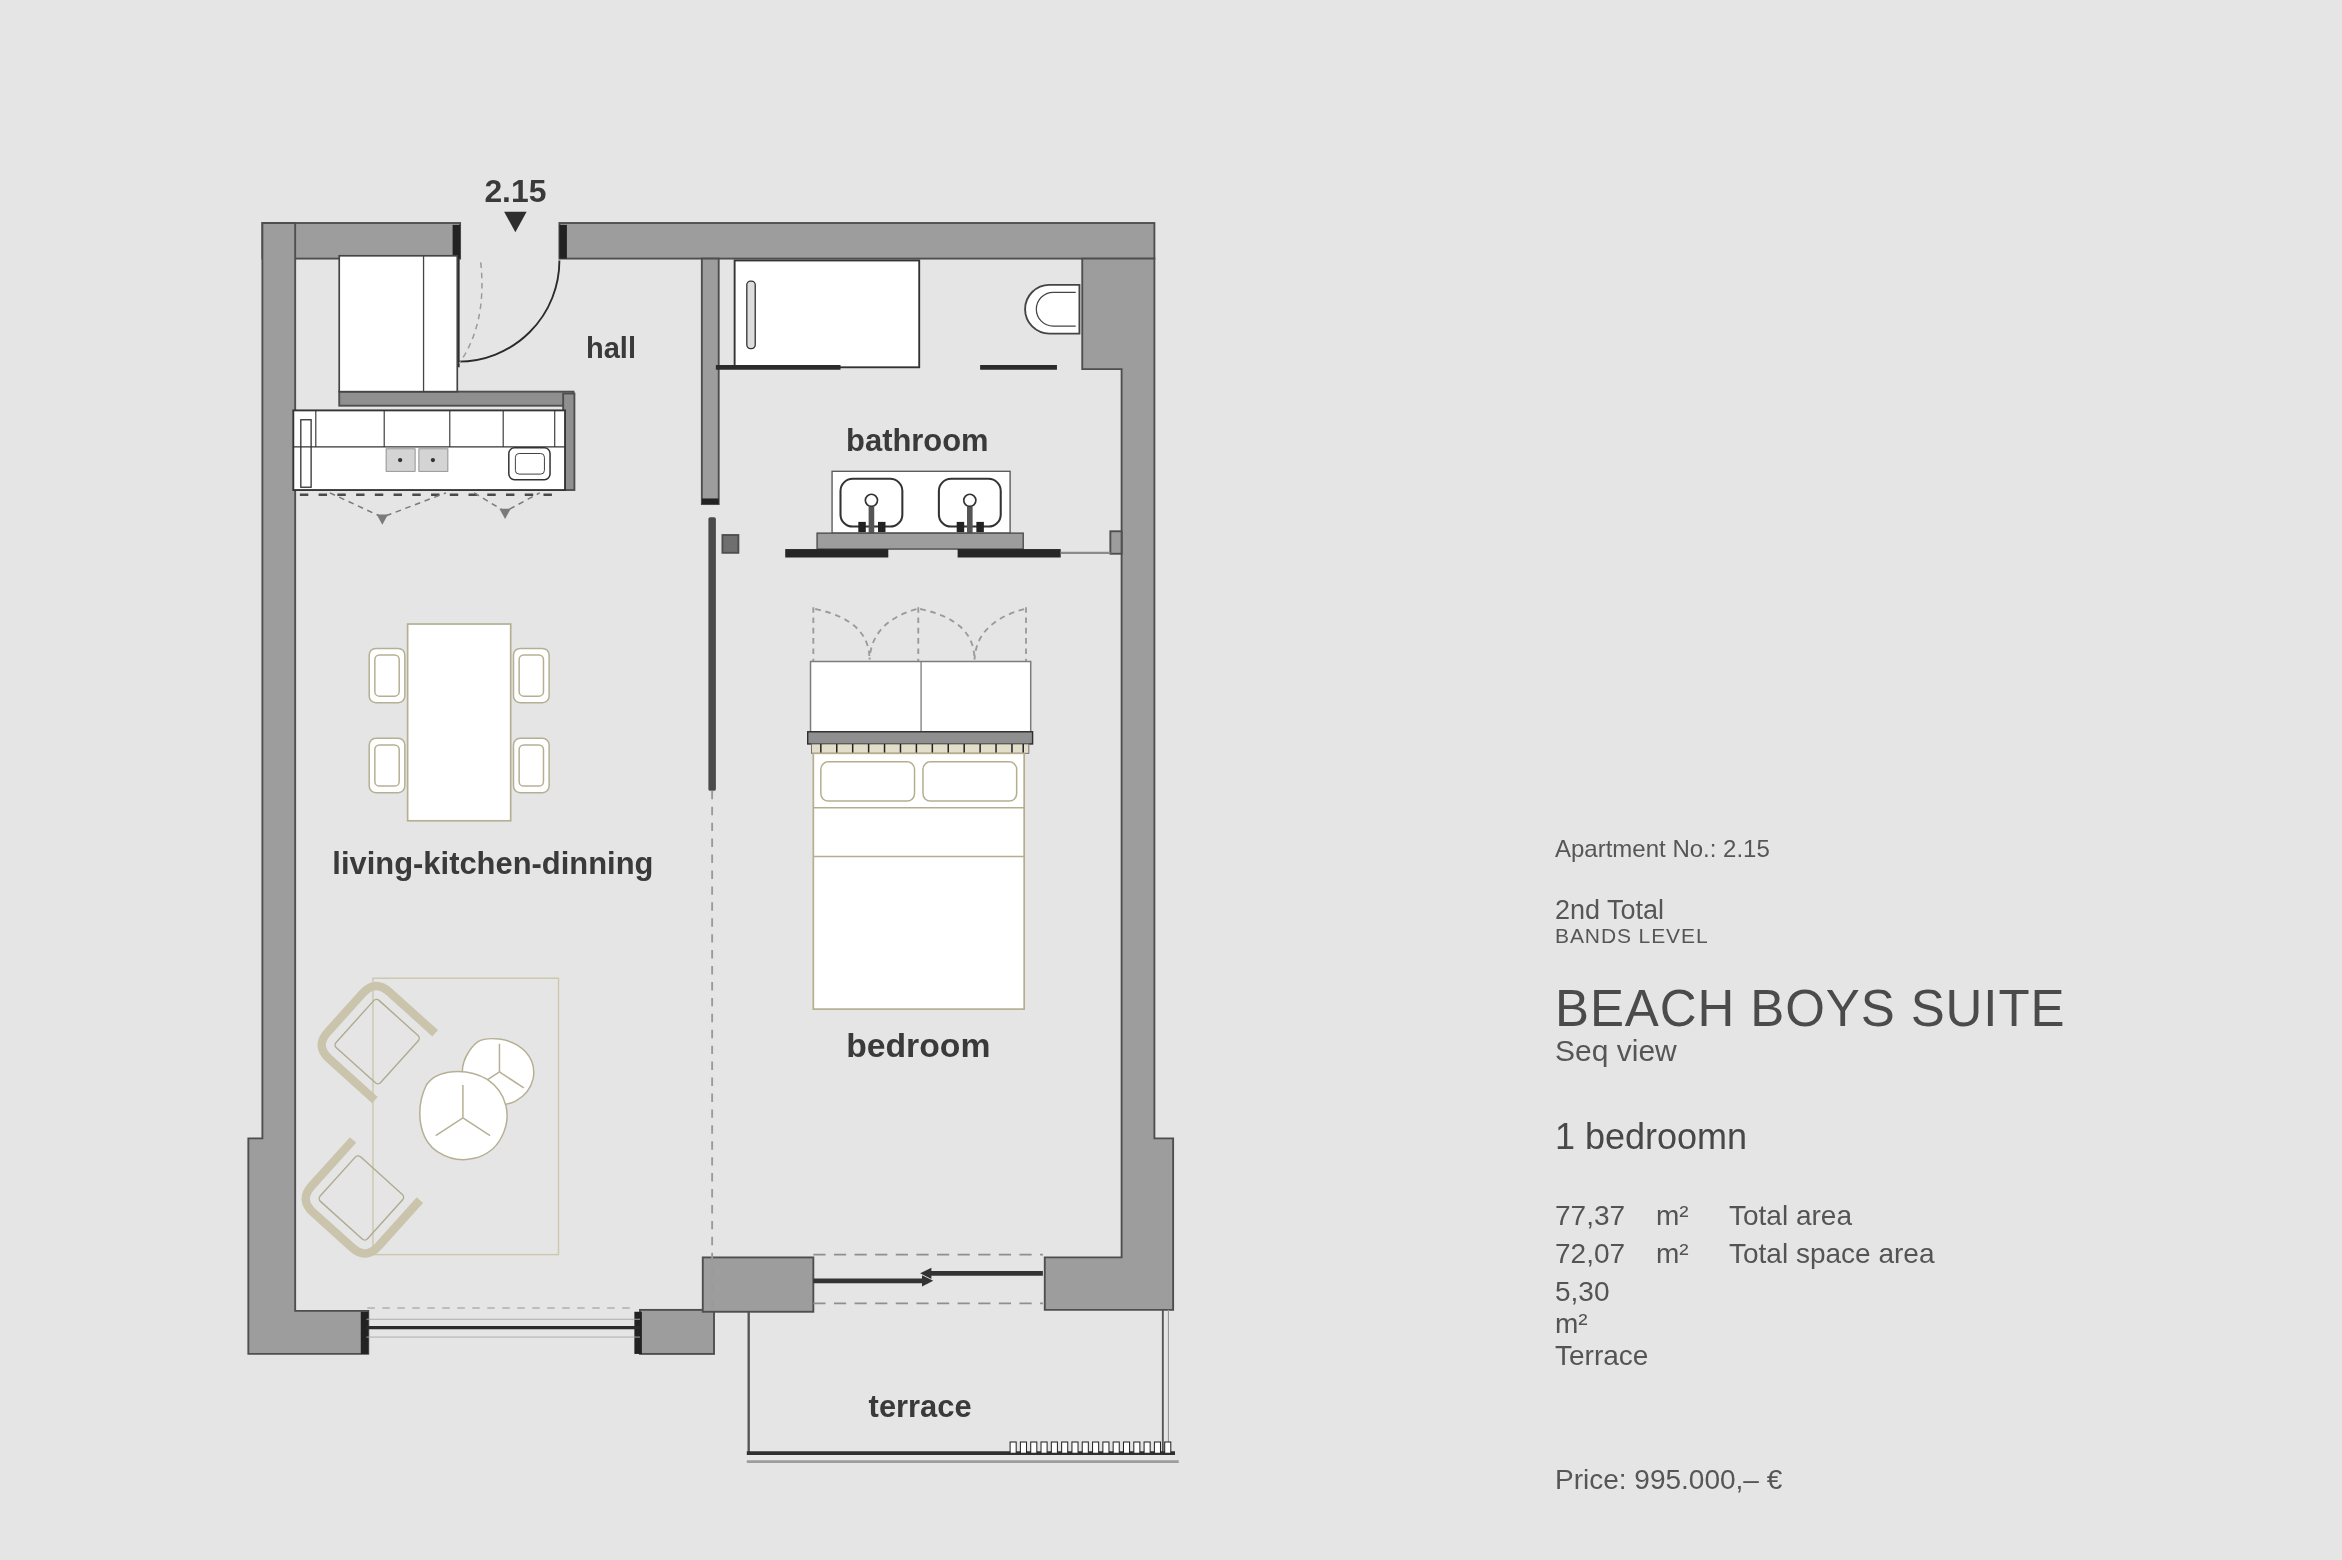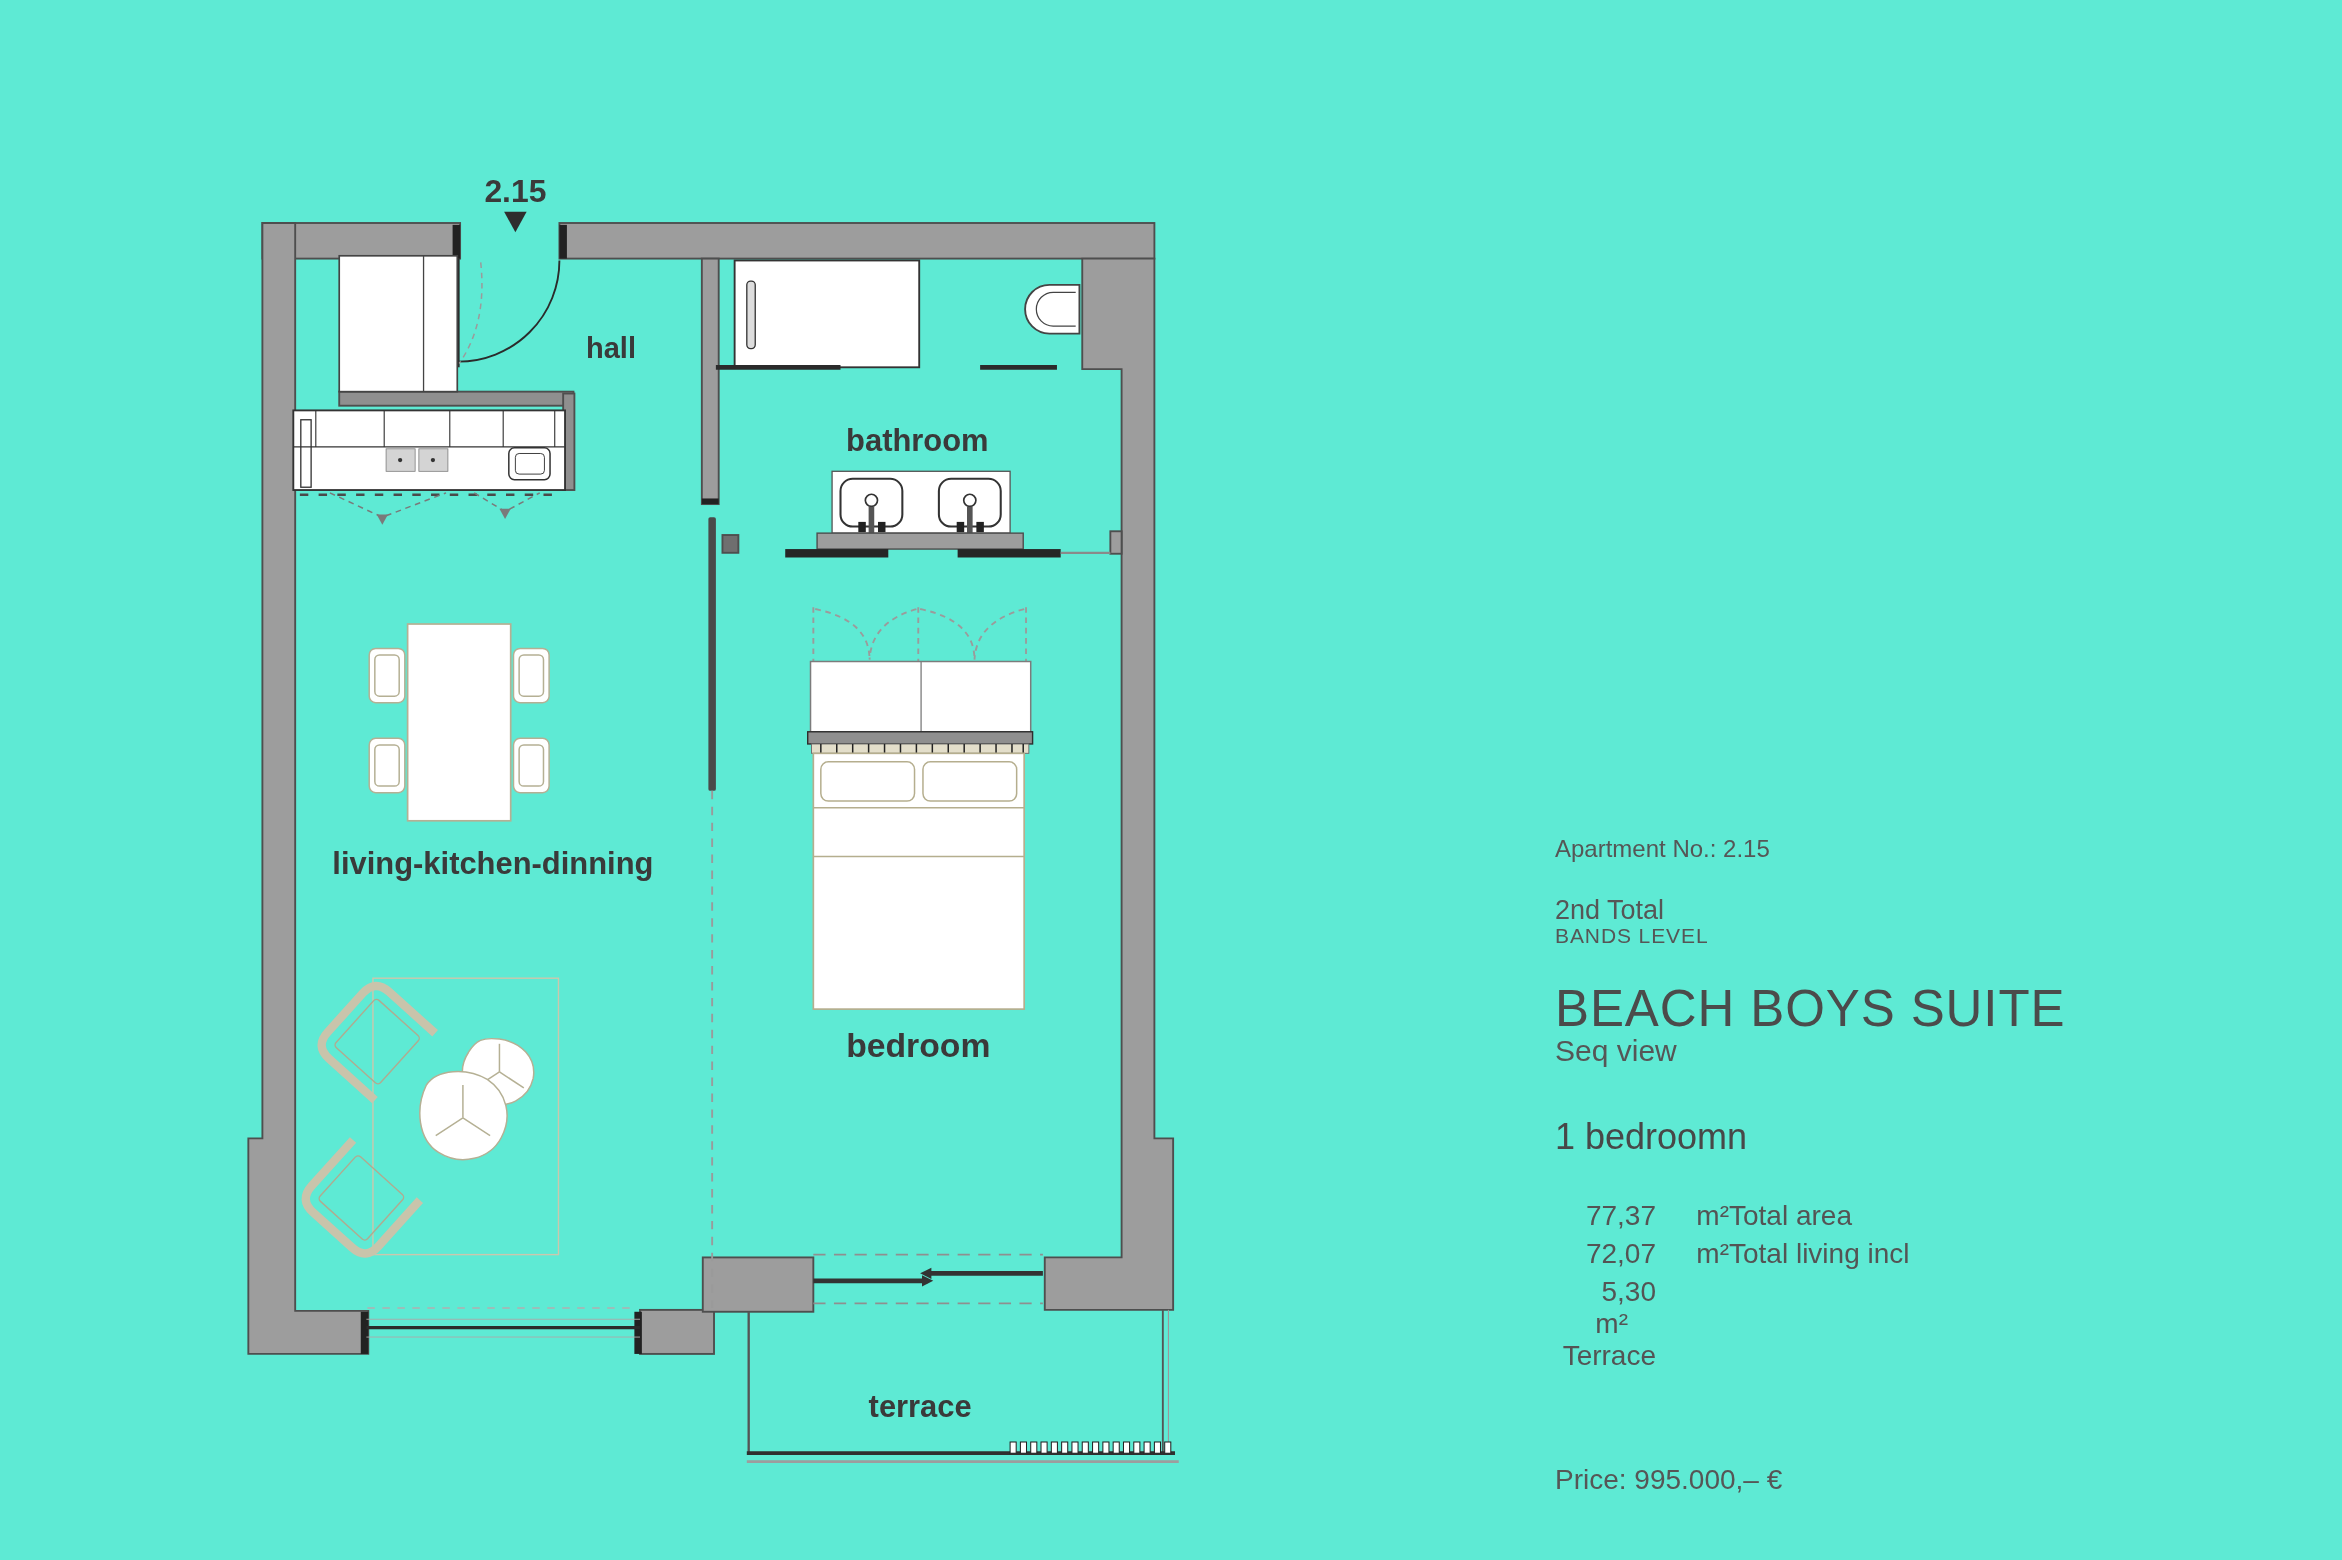--- a/index.html
+++ b/index.html
@@ -1,17 +1,17 @@
 <!DOCTYPE html>
 <html style="font-size:15px"><head>
 <meta charset="utf-8">
 <style>
   html,body{margin:0;padding:0;background:#ffffff;}
-  .stage{position:relative;width:2342px;height:1561px;background:#5eead4;overflow:hidden;
-         font-family:"Liberation Sans",sans-serif;text-align:right;}
+  .stage{position:relative;width:2342px;height:1561px;background:#e5e5e5;overflow:hidden;
+         font-family:"Liberation Sans",sans-serif;}
   .plan-svg{position:absolute;left:0;top:0;}
   .info{position:absolute;left:0;top:0;width:2342px;height:1175px;pointer-events:none;}
   .line{position:absolute;left:1555px;white-space:nowrap;color:#565656;}
   .apt-no   {top:835px;font-size:24px;}
   .floor    {top:895px;font-size:27px;}
   .level    {top:924px;font-size:21px;letter-spacing:0.9px;}
   .suite    {top:979px;font-size:51px;color:#4b4b4b;letter-spacing:0.9px;}
   .view     {top:1034px;font-size:30px;}
   .bedrooms {top:1116px;font-size:36px;color:#484848;}
   .arearow  {display:flex;font-size:28px;color:#545454;}
@@ -273,21 +273,21 @@
     <div class="line bedrooms">1 bedroomn</div>
 
     <div class="line arearow r1">
       <span class="aval">77,37</span>
       <span class="aunit">m²</span>
       <span class="albl">Total area</span>
     </div>
     <div class="line arearow r2">
       <span class="aval">72,07</span>
       <span class="aunit">m²</span>
-      <span class="albl">Total living incl</span>
+      <span class="albl">Total space area</span>
     </div>
     <div class="line arearow r3">
       <span class="aval">5,30</span>
       <span class="aunit">m²</span>
       <span class="albl">Terrace</span>
     </div>
 
     <div class="line price">Price: 995.000,– €</div>
   </div>
 </div>

